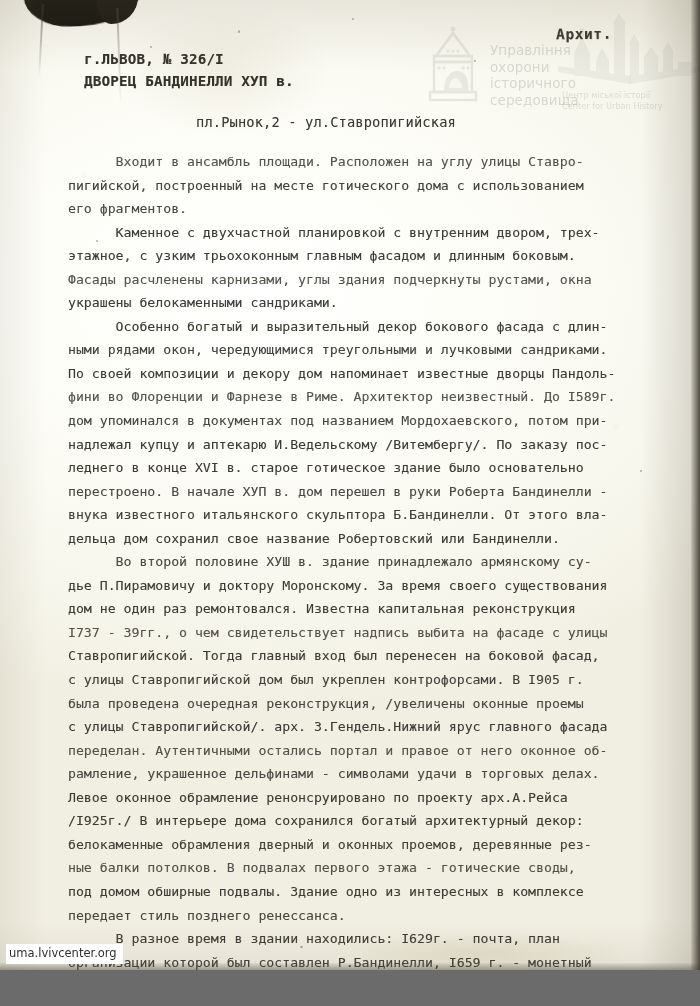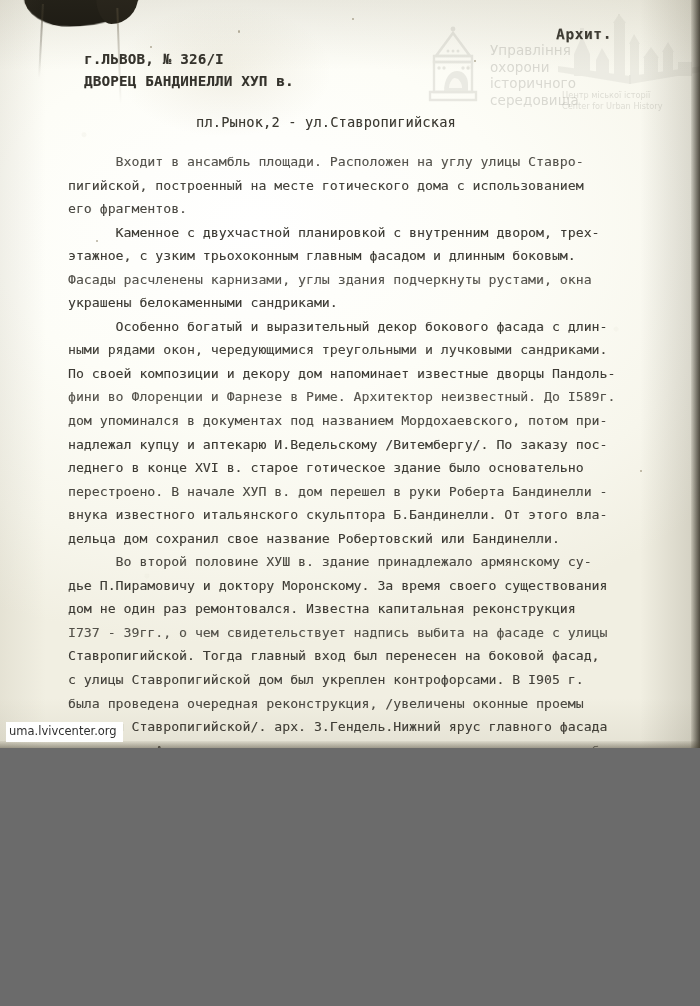--- a/index.html
+++ b/index.html
@@ -3,21 +3,21 @@
 <meta charset="utf-8">
 <style>
   html, body {
     margin: 0;
     padding: 0;
     background: #6b6b6b;
   }
   #page {
     position: relative;
     width: 700px;
-    height: 748px;
+    height: 970px;
     overflow: hidden;
     background:
       radial-gradient(ellipse 620px 420px at 36% 30%, #ffffff 0%, #fdfdf7 42%, #f7f6ec 78%, #f1efe2 100%);
     font-family: "DejaVu Sans Mono", "Liberation Mono", monospace;
     color: #3b3a36;
   }
 
   
   .grain {
     position: absolute; inset: 0;

